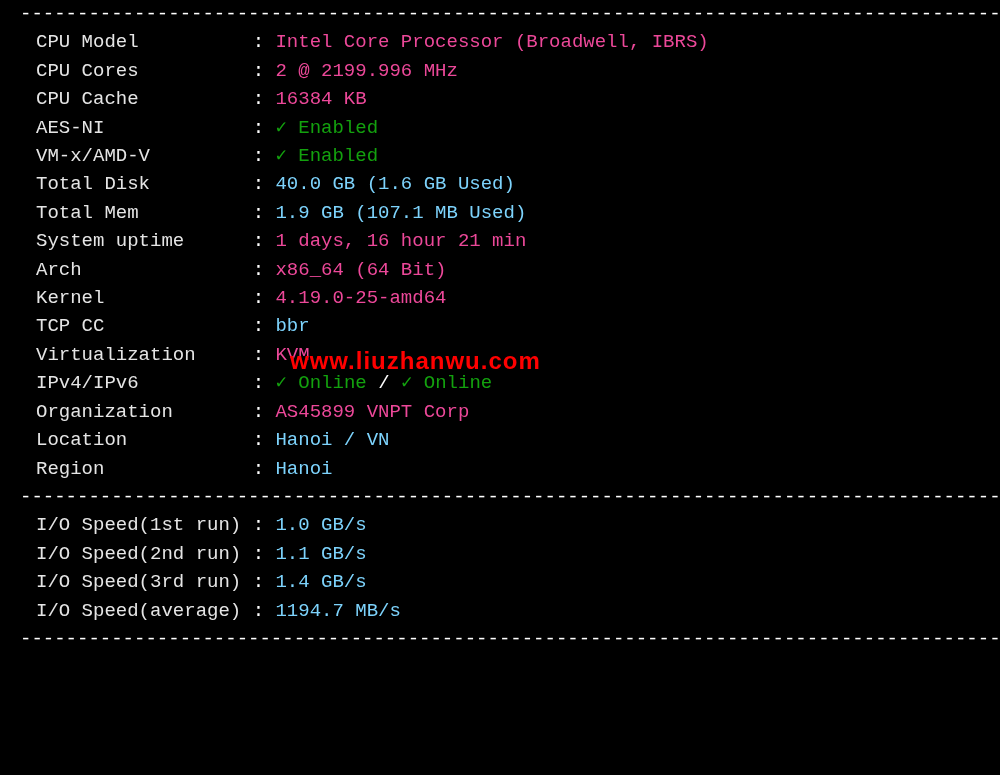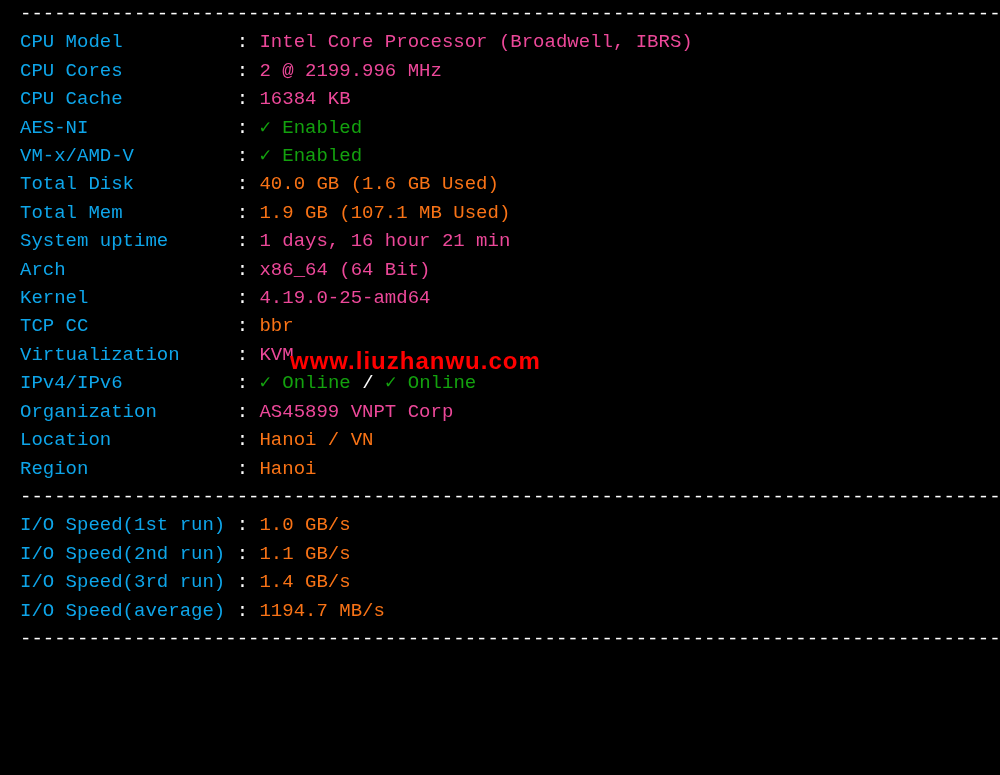--- a/index.html
+++ b/index.html
@@ -21,33 +21,34 @@
     }
     .divider {
       color: #ffffff;
       white-space: pre;
       overflow: hidden;
     }
     .row {
       white-space: pre;
     }
     .label {
-      color: #0ea5e9;
+      color: #e5e5e5;
+      margin-left: 16px;
     }
     .colon {
       color: #ffffff;
     }
     .cyan {
       color: #ec4899;
     }
     .green {
       color: #13a10e;
     }
     .yellow {
-      color: #f97316;
+      color: #7dd3fc;
     }
     .white {
       color: #ffffff;
     }
     .watermark {
       position: absolute;
       color: #ff0000;
       font-size: 24px;
       font-weight: bold;
       font-family: Arial, sans-serif;

